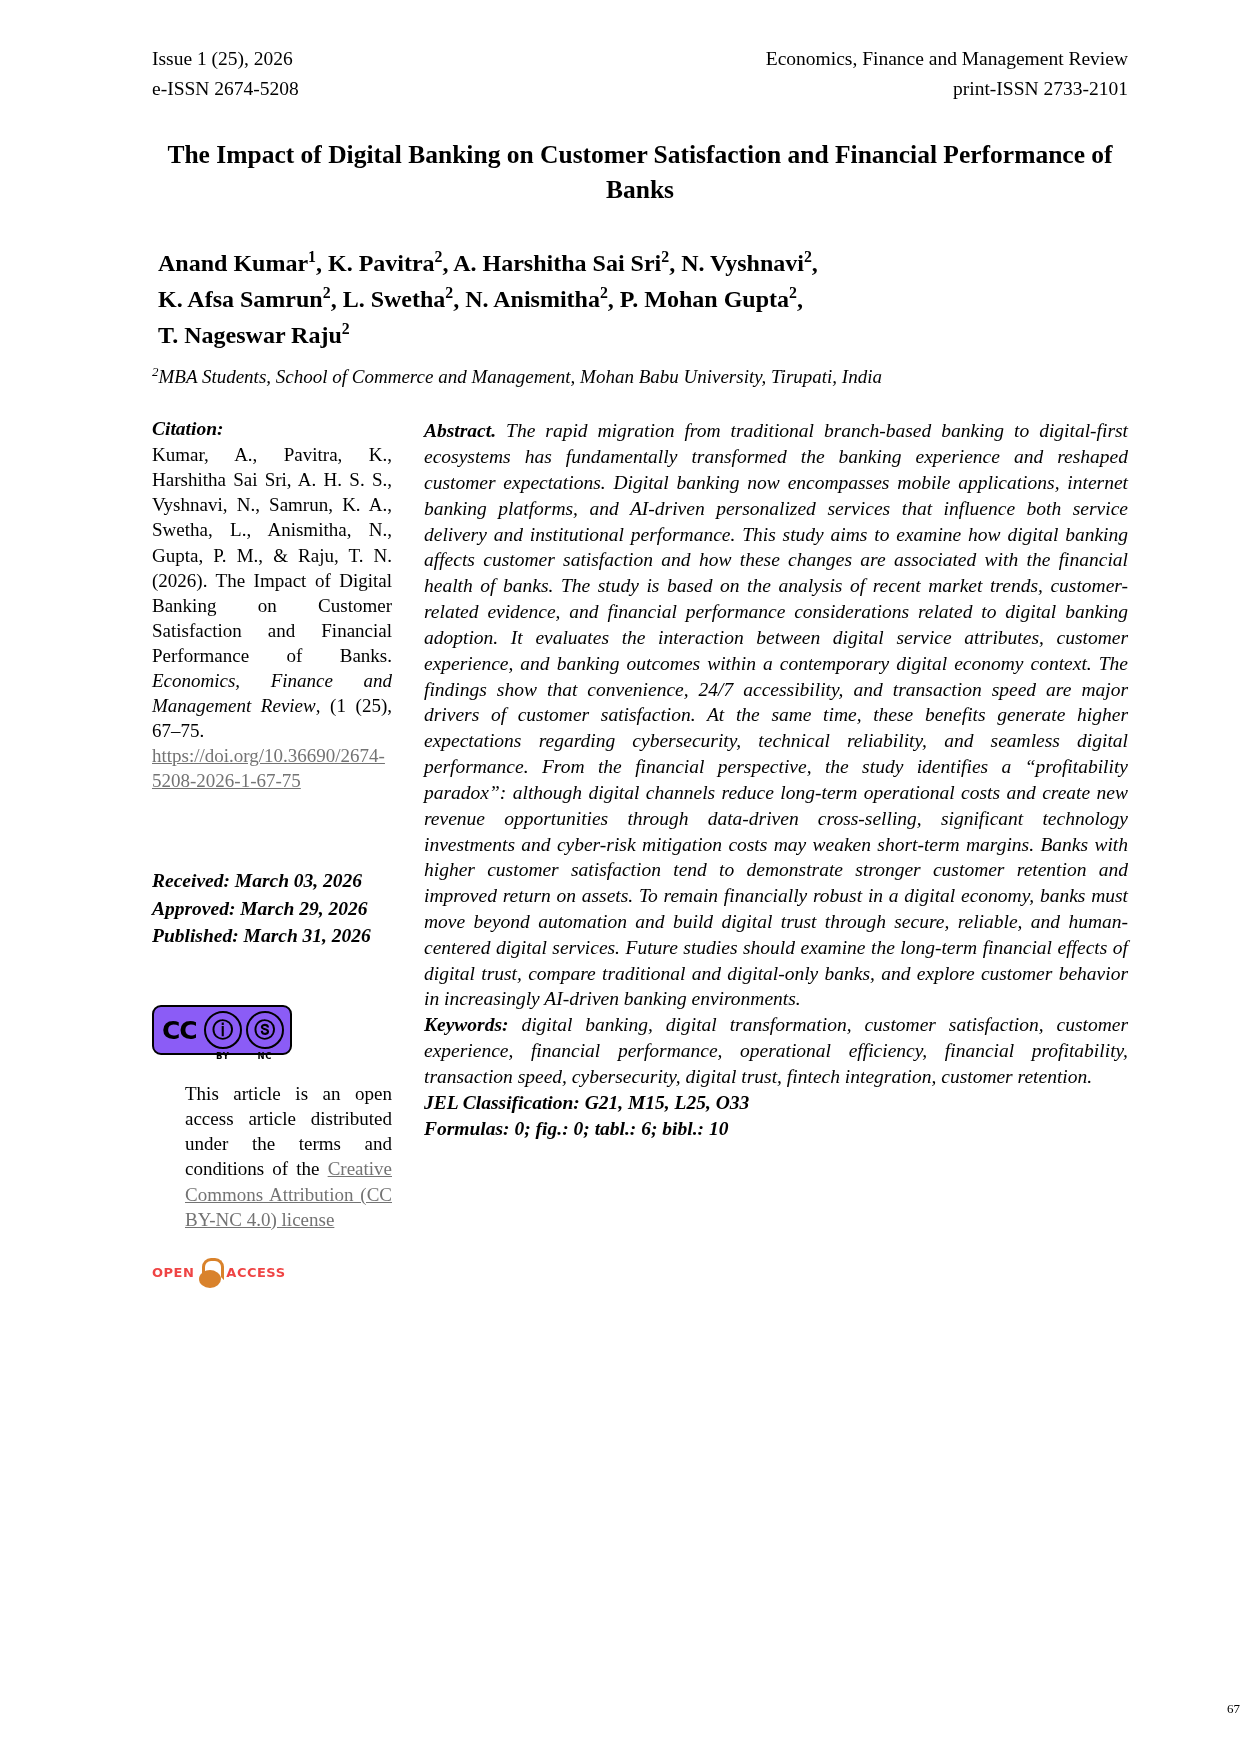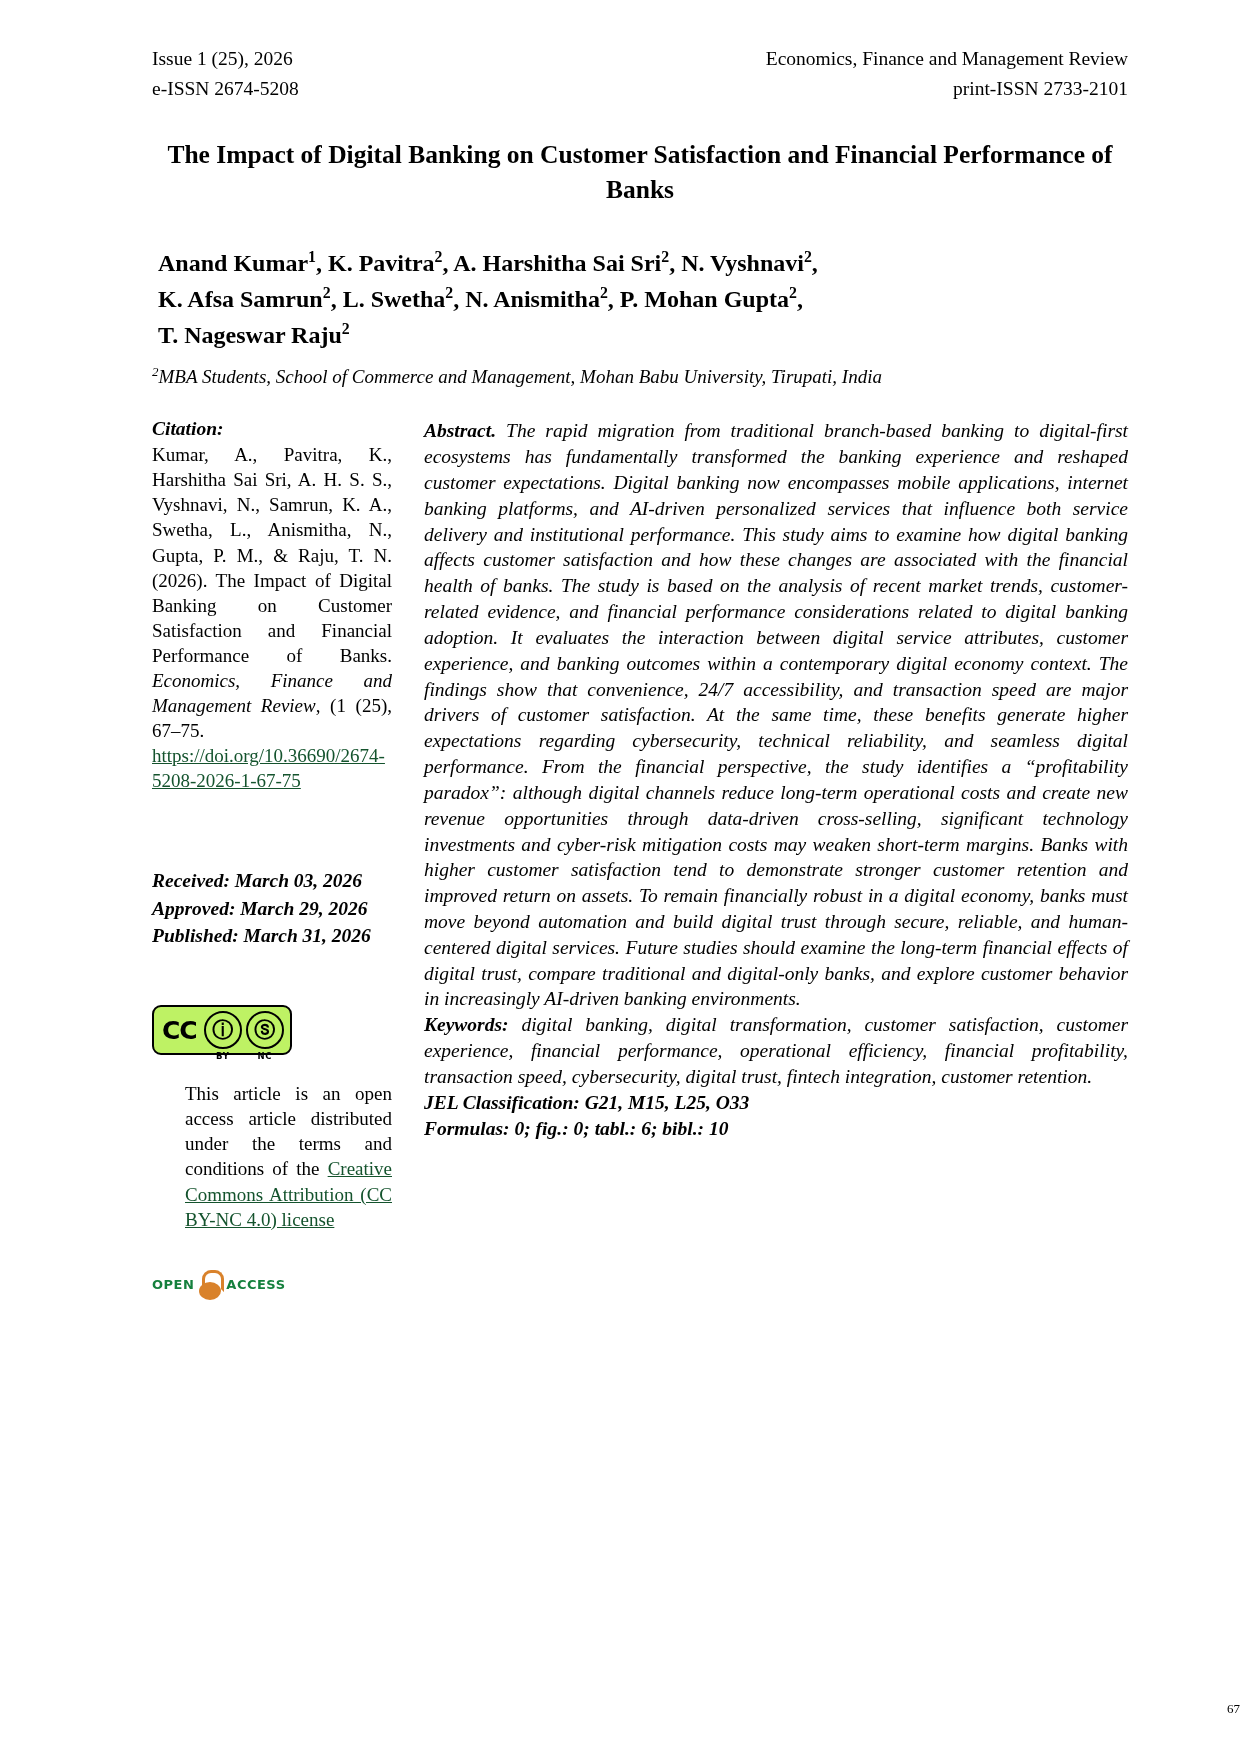--- a/index.html
+++ b/index.html
@@ -85,21 +85,21 @@
     margin-bottom: 2px;
   }
   .citation-body {
     font-size: 19px;
     line-height: 1.32;
     text-align: justify;
     text-justify: inter-word;
   }
   .citation-body .it { font-style: italic; }
   a.link {
-    color: #14532d;
+    color: #737373;
     text-decoration: underline;
     word-break: break-all;
   }
   .doi {
     font-size: 19px;
     line-height: 1.32;
     text-align: left;
     margin-top: 0;
   }
   .dates {
@@ -113,21 +113,21 @@
   .cc-badge {
     margin-top: 56px;
     width: 140px;
     height: 50px;
     border: 2.5px solid #000;
     border-radius: 9px;
     display: flex;
     align-items: center;
     box-sizing: border-box;
     padding: 0 4px;
-    background: #bef264;
+    background: #8b5cf6;
   }
   .cc-badge .cc-text {
     font-family: "DejaVu Sans", sans-serif;
     font-weight: bold;
     font-size: 25px;
     letter-spacing: -1px;
     line-height: 1;
     padding: 0 3px 0 4px;
   }
   .cc-circ {
@@ -156,25 +156,25 @@
   .cc-icons { display:flex; align-items:flex-start; position:relative; }
   .license-text {
     margin-top: 26px;
     font-size: 19px;
     line-height: 1.32;
     text-align: justify;
     text-justify: inter-word;
     margin-left: 33px;
   }
   .oa {
-    margin-top: 38px;
+    margin-top: 26px;
     display: flex;
     align-items: center;
     gap: 2px;
-    color: #15803d;
+    color: #ef4444;
     font-family: "DejaVu Sans", sans-serif;
     font-weight: bold;
     font-size: 13px;
     letter-spacing: 0.5px;
   }
   .oa .lock {
     position: relative;
     width: 26px; height: 30px;
     margin: 0 1px;
   }

